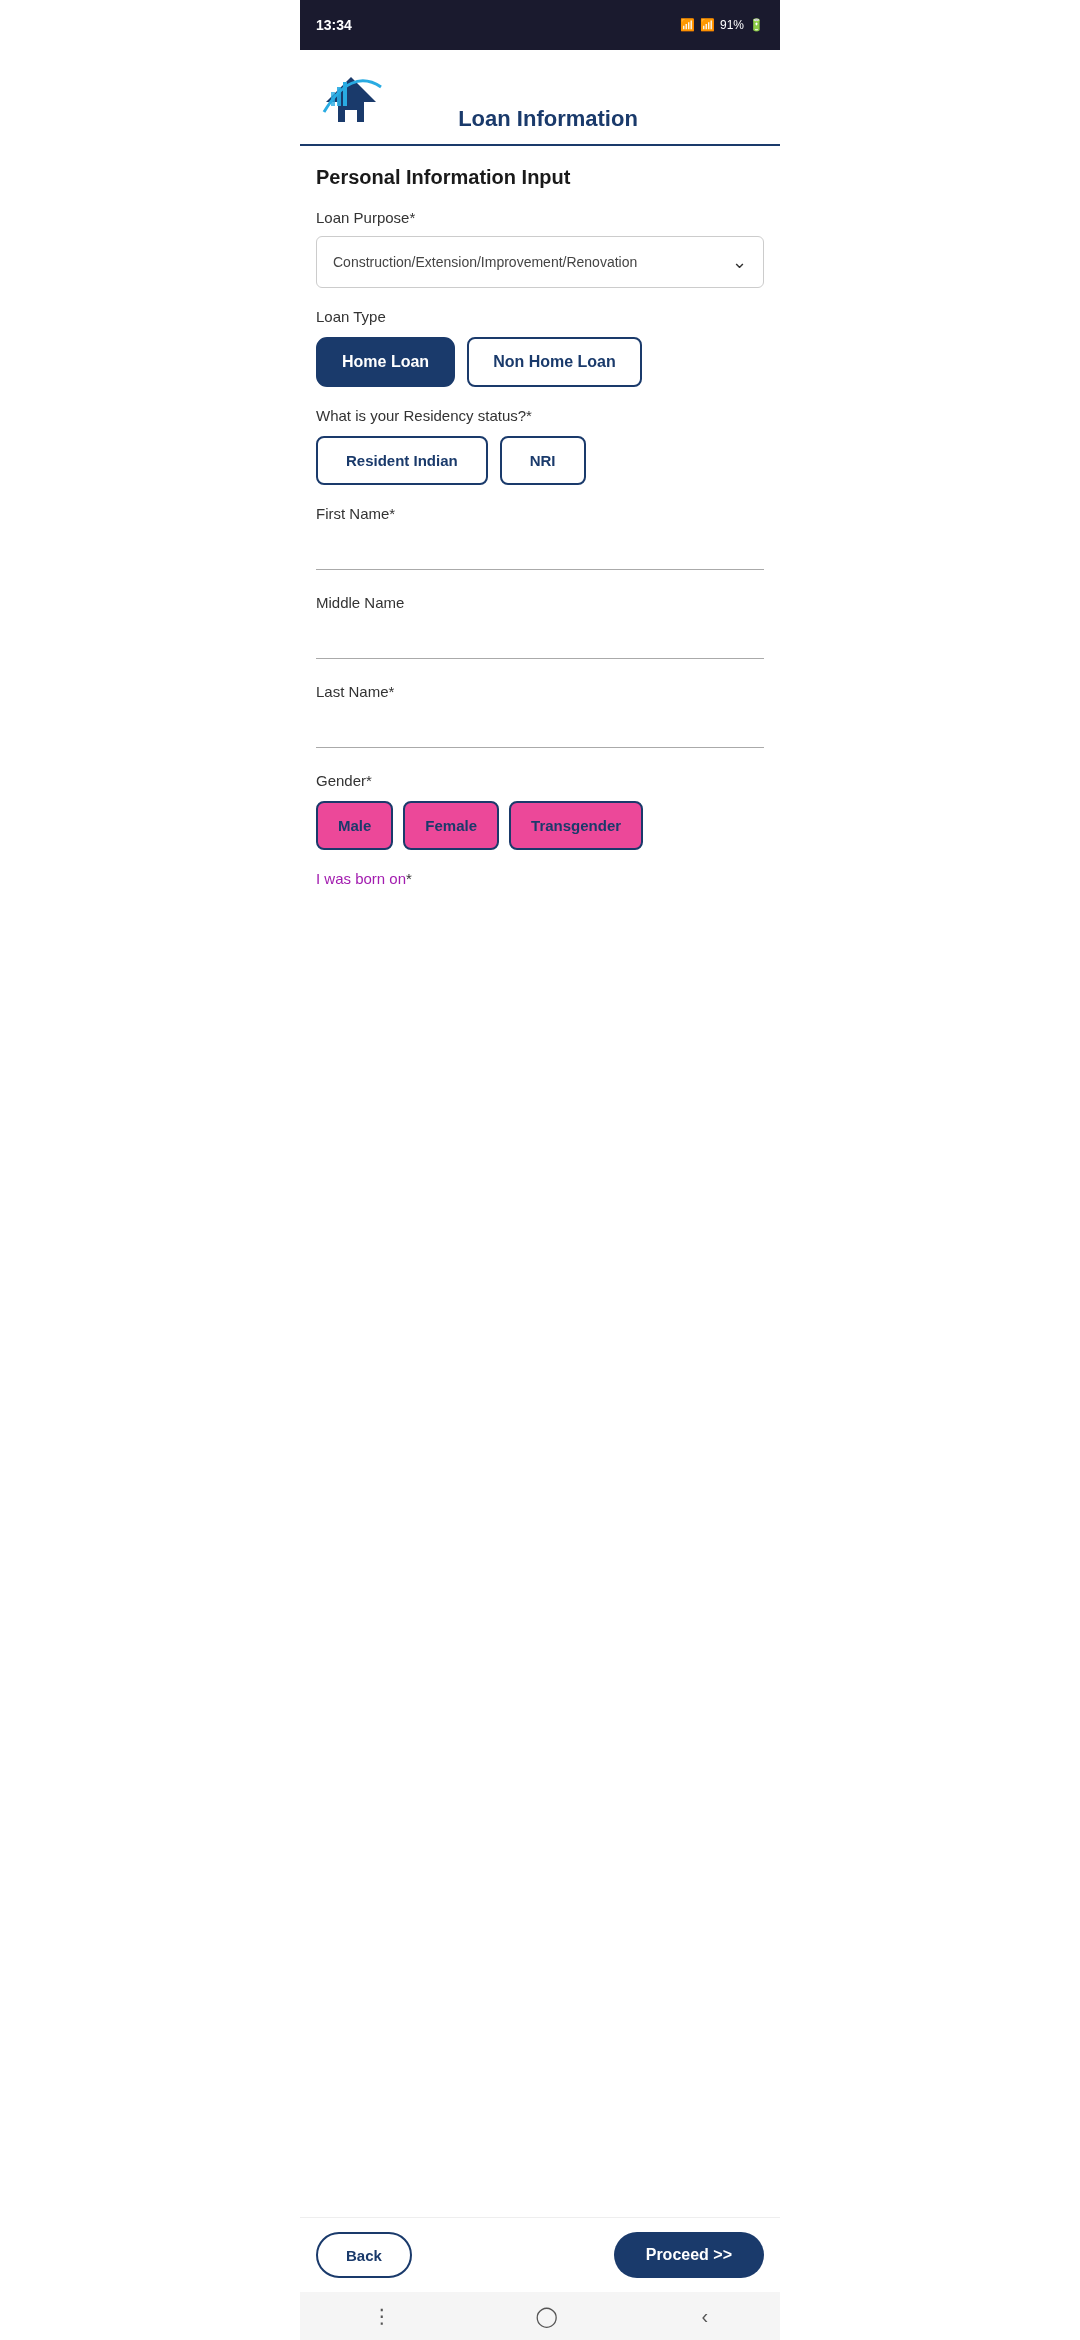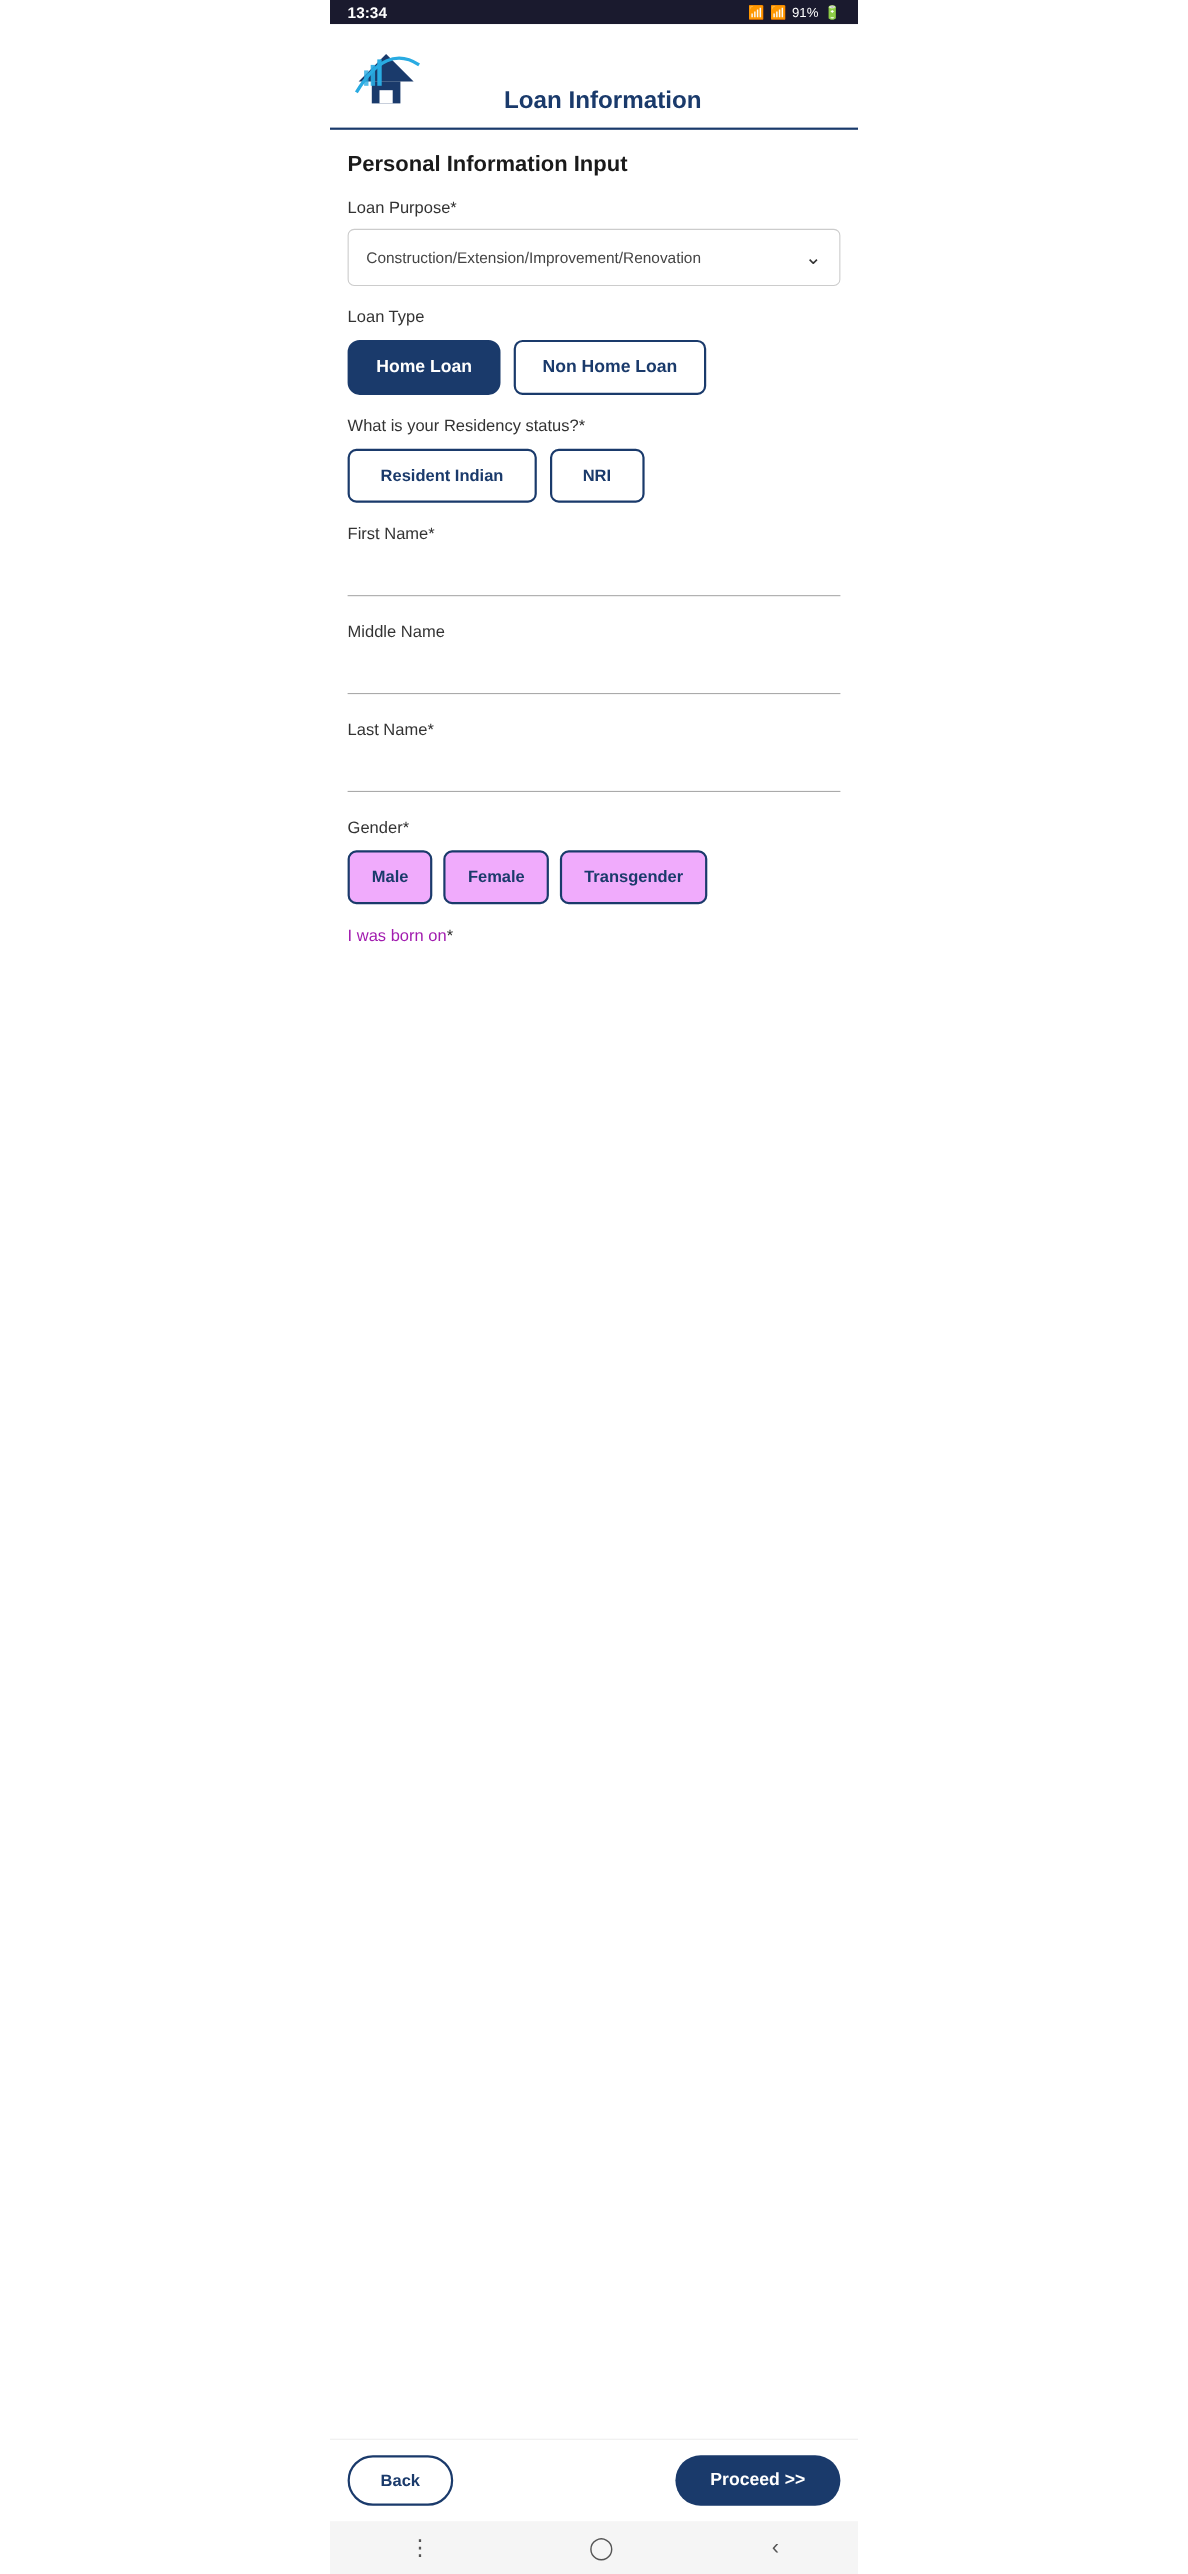--- a/index.html
+++ b/index.html
@@ -21,21 +21,21 @@
     }
 
     
     .status-bar {
       background: #1a1a2e;
       color: white;
       display: flex;
       justify-content: space-between;
       align-items: center;
       padding: 6px 16px;
-      height: 22px;
+      height: 50px;
     }
 
     .status-time {
       font-size: 14px;
       font-weight: 600;
     }
 
     .status-icons {
       display: flex;
       align-items: center;
@@ -194,21 +194,21 @@
       gap: 10px;
     }
 
     .gender-btn {
       padding: 14px 20px;
       border-radius: 8px;
       font-size: 15px;
       font-weight: 600;
       cursor: pointer;
       border: 2px solid #1a3a6b;
-      background: #f0abfc;
+      background: #ec4899;
       color: #1a3a6b;
     }
 
     
     .born-label {
       font-size: 15px;
       color: #a21caf;
       margin-bottom: 10px;
     }
 

